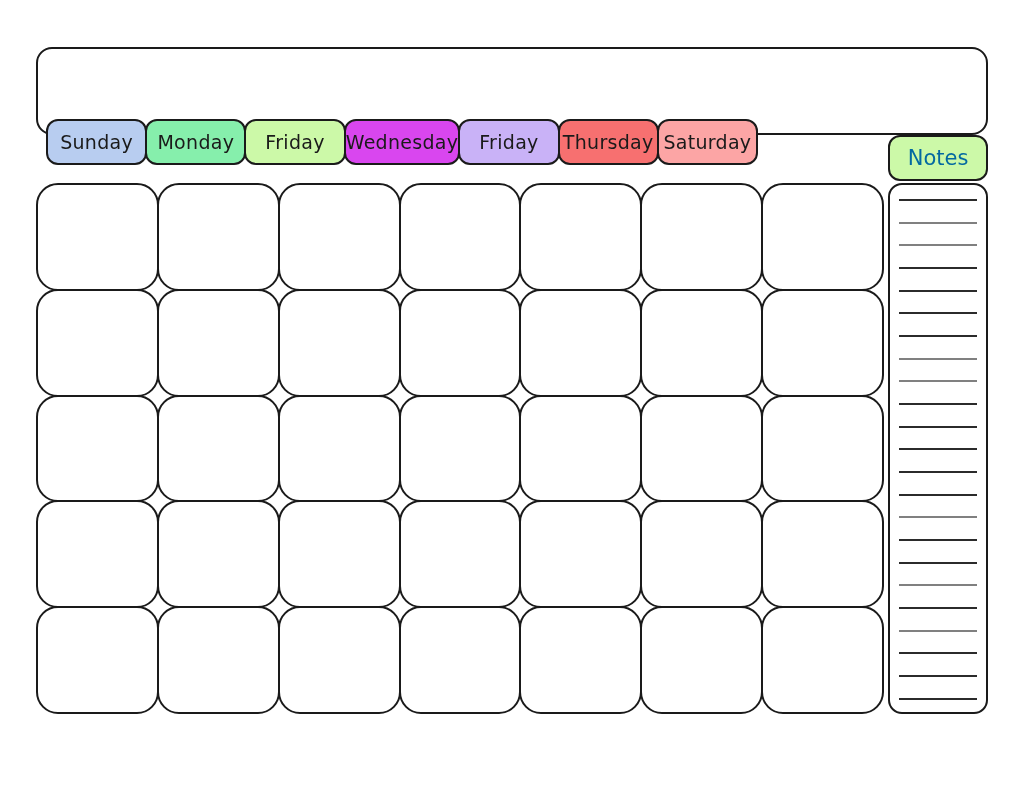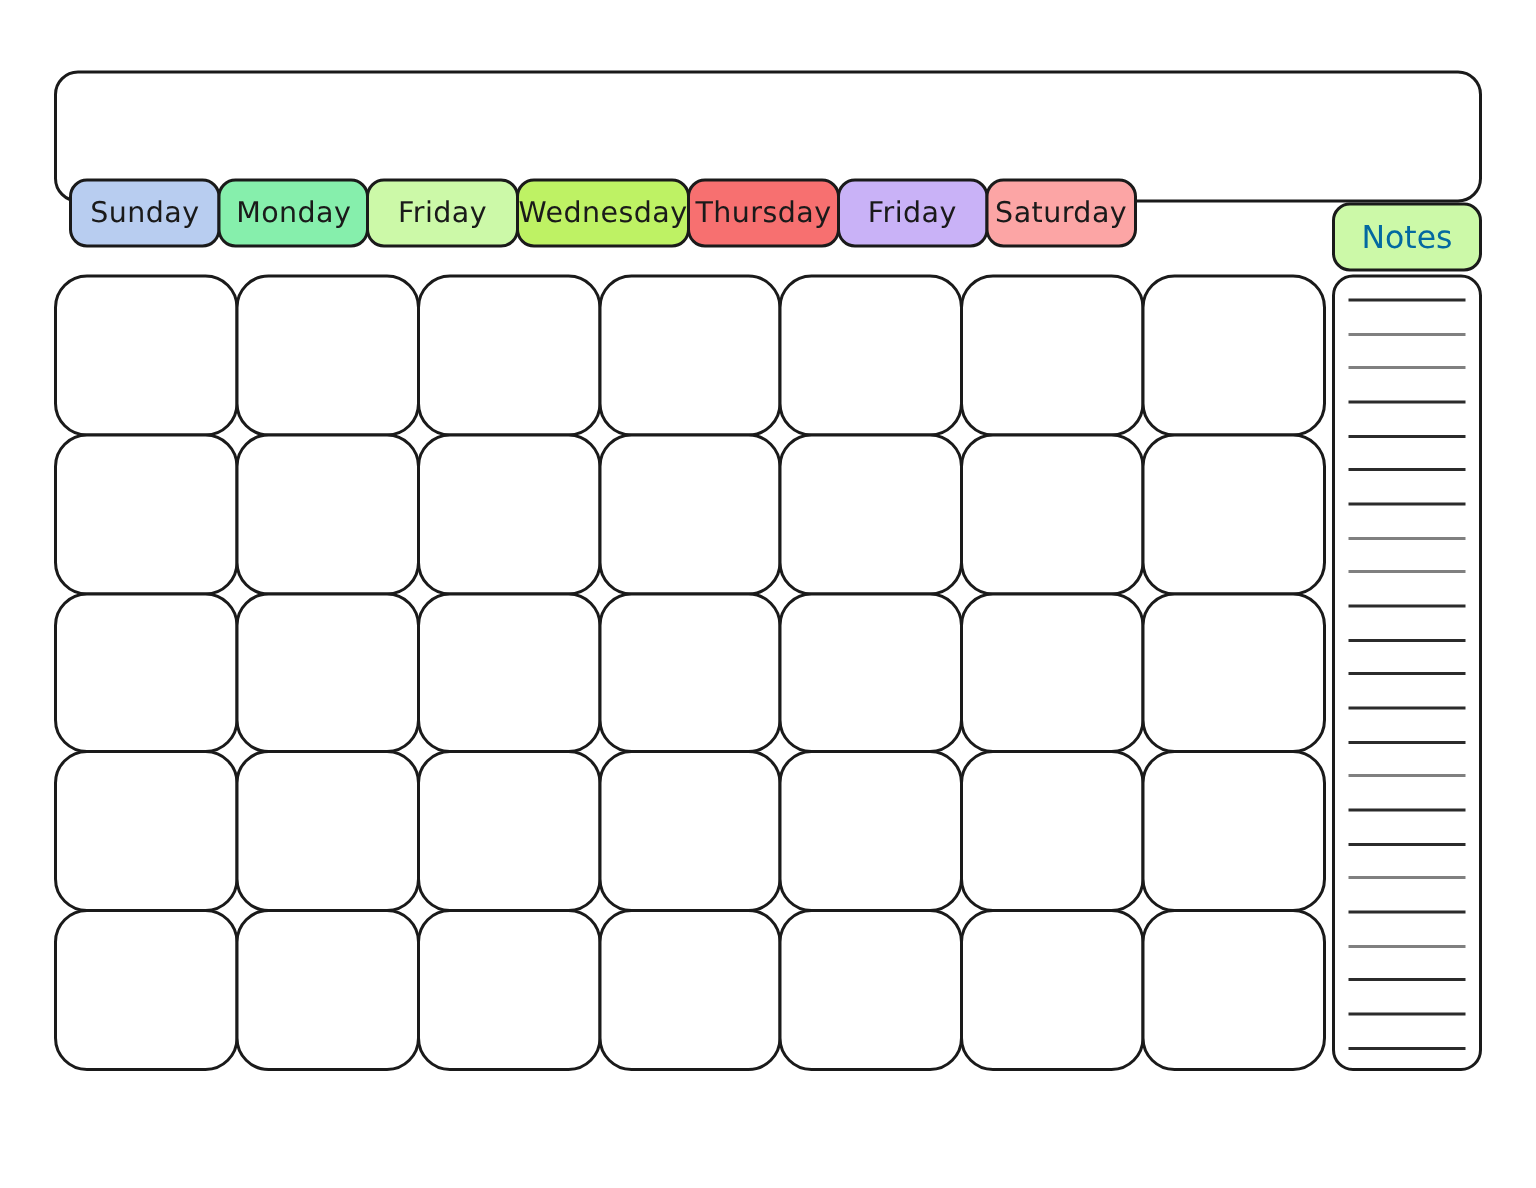--- a/index.html
+++ b/index.html
@@ -153,28 +153,28 @@
   <div class="weekday-header-row">
       <div class="weekday-cell" style="background: rgb(184, 205, 240);">
         <span class="weekday-label">Sunday</span>
       </div>
       <div class="weekday-cell" style="background: #86efac;">
         <span class="weekday-label">Monday</span>
       </div>
       <div class="weekday-cell" style="background: rgb(204, 249, 168);">
         <span class="weekday-label">Friday</span>
       </div>
-      <div class="weekday-cell" style="background: #bef264;">
+      <div class="weekday-cell" style="background: #d946ef;">
         <span class="weekday-label">Wednesday</span>
+      </div>
+      <div class="weekday-cell" style="background: rgb(201, 178, 247);">
+        <span class="weekday-label">Friday</span>
       </div>
       <div class="weekday-cell" style="background: rgb(247, 112, 112);">
         <span class="weekday-label">Thursday</span>
-      </div>
-      <div class="weekday-cell" style="background: rgb(201, 178, 247);">
-        <span class="weekday-label">Friday</span>
       </div>
       <div class="weekday-cell" style="background: #fca5a5;">
         <span class="weekday-label">Saturday</span>
       </div>
     </div>
 
   <div class="notes-header" style="background: rgb(204, 249, 168);">
     <span class="notes-header-label">Notes</span>
   </div>
 

